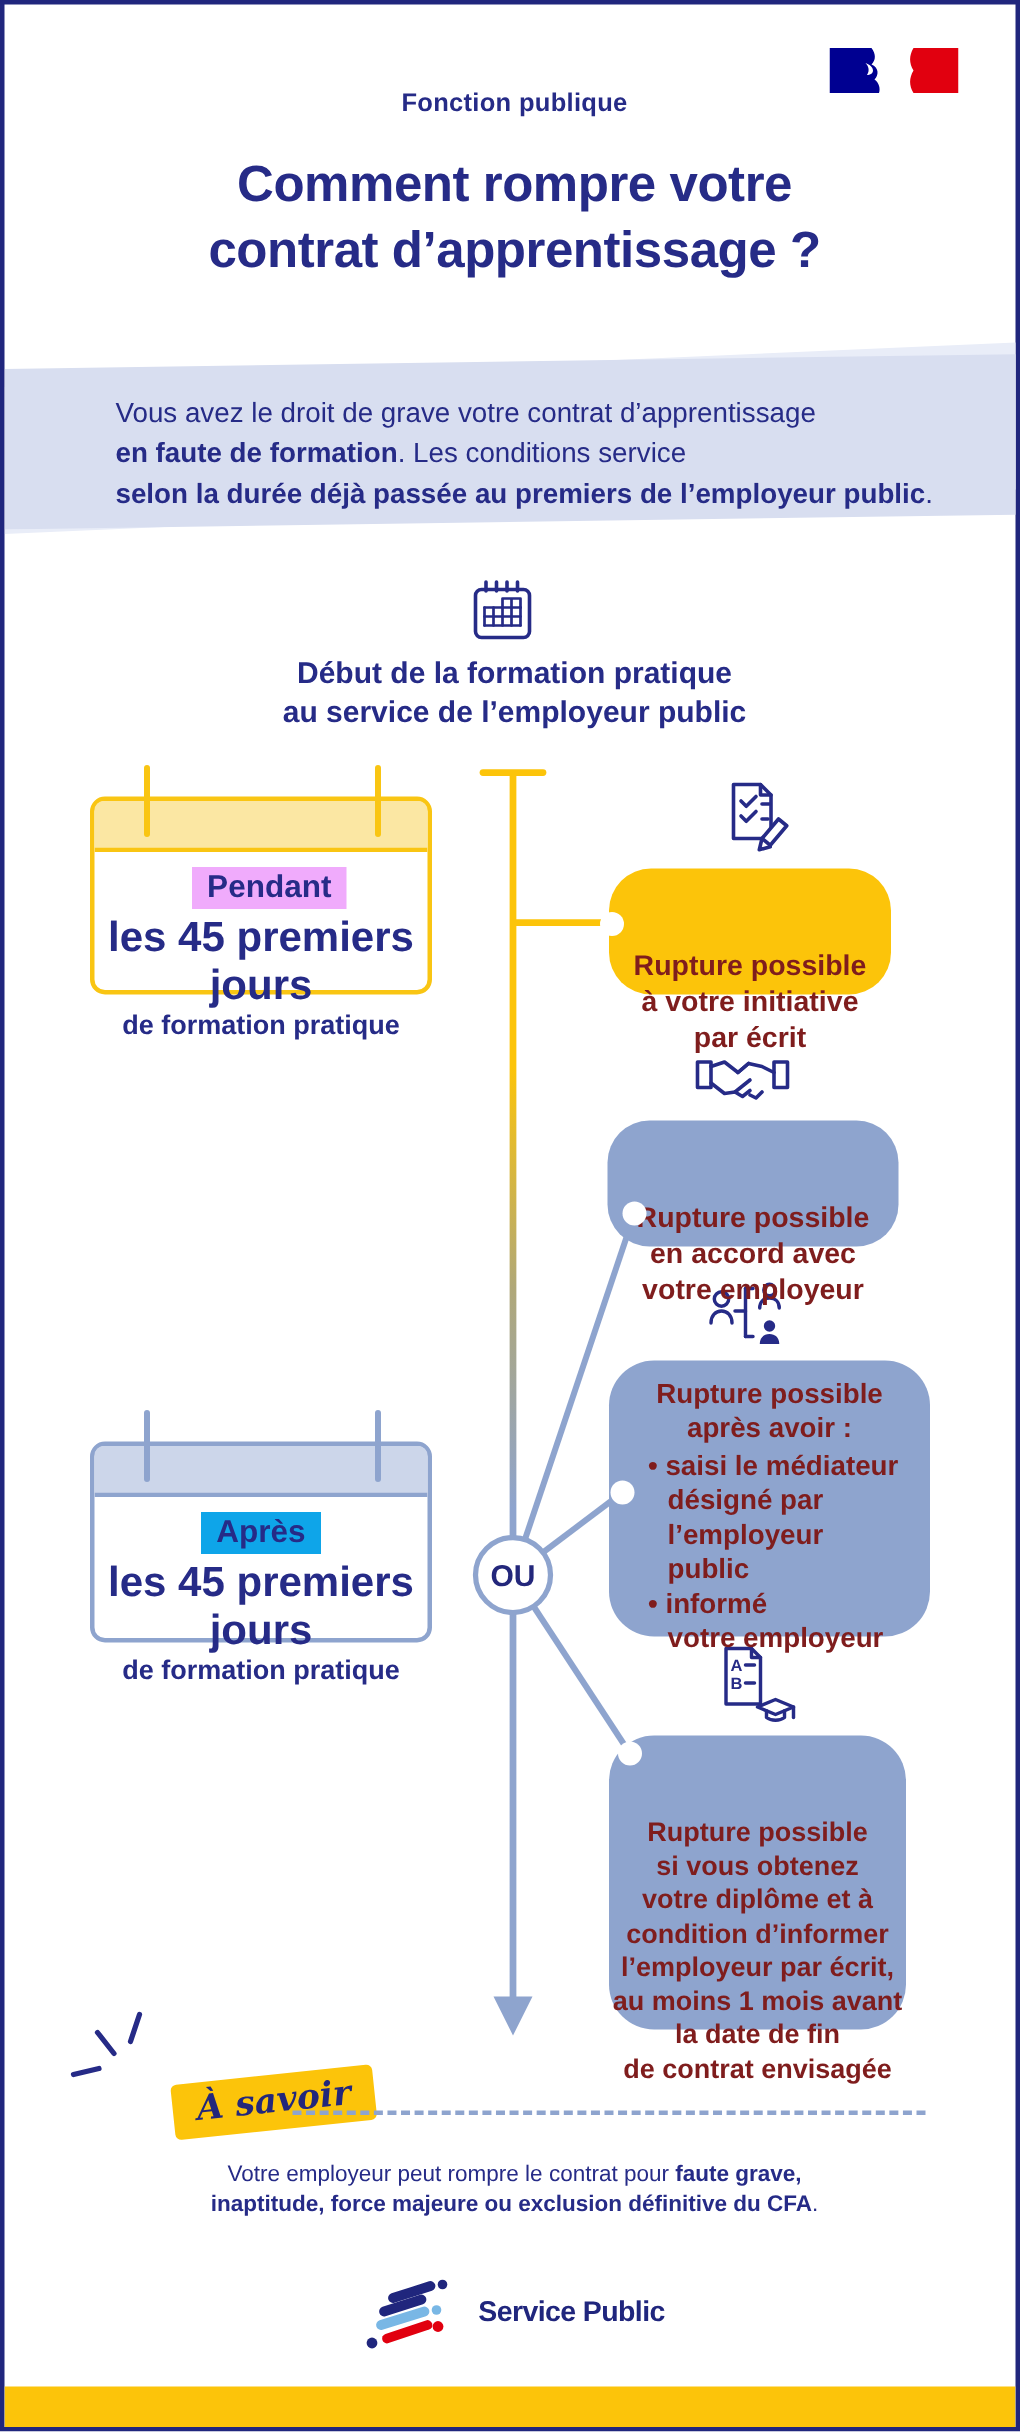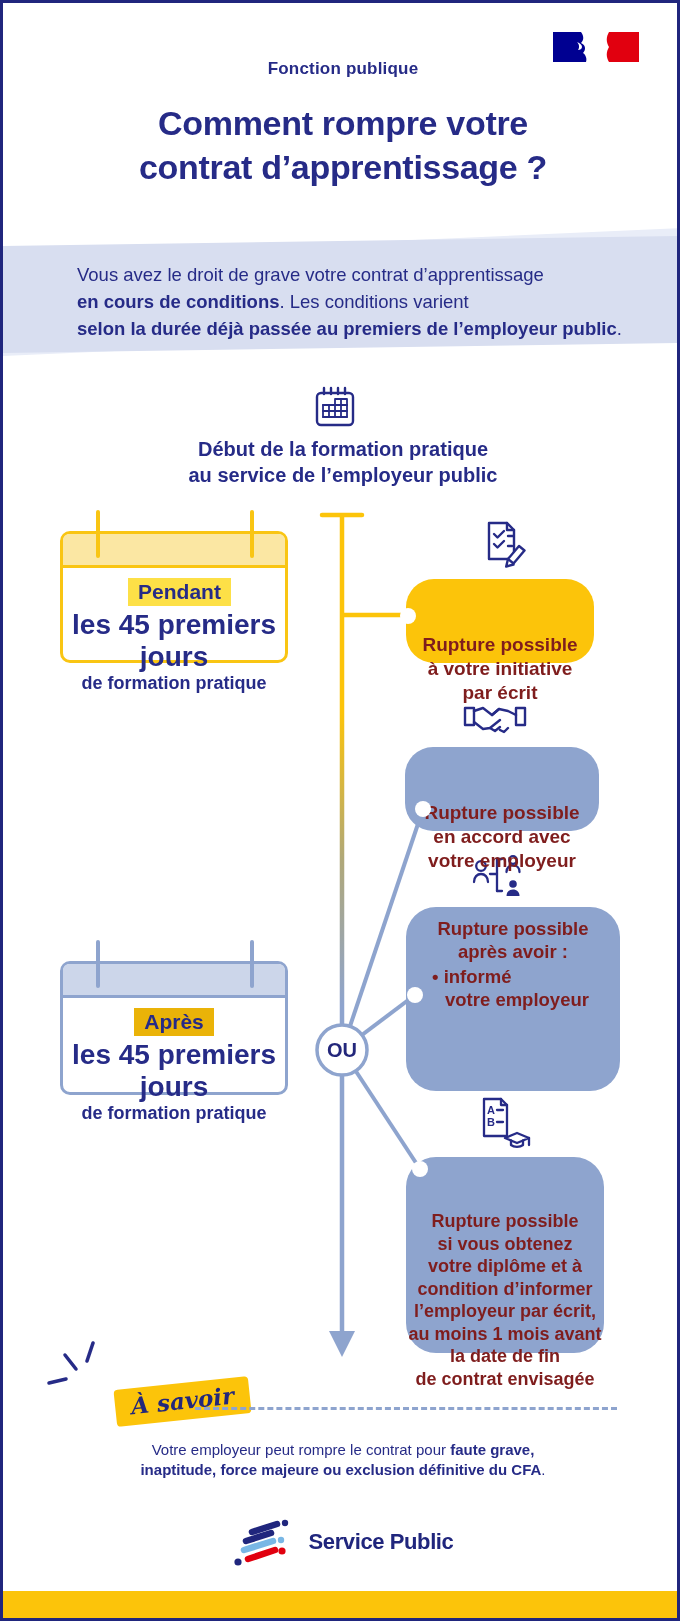--- a/index.html
+++ b/index.html
@@ -43,22 +43,22 @@
   .card-after  { top:958px; left:57px; height:134px; border:3px solid #8ea4ce; }
   .card-band { height:34px; border-radius:6px 6px 0 0; }
   .card-during .card-band { background:#fbe7a3; border-bottom:3px solid #f9c513; }
   .card-after  .card-band { background:#ccd6ea; border-bottom:3px solid #8ea4ce; }
   .ring { position:absolute; width:4px; height:48px; top:-24px; border-radius:2px; }
   .card-during .ring { background:#f9c513; }
   .card-after  .ring { background:#8ea4ce; }
   .ring.r1 { left:33px; } .ring.r2 { left:187px; }
   .card-body { text-align:center; padding-top:10px; }
   .hl { display:inline-block; padding:2px 10px; font-size:21px; font-weight:bold; }
-  .card-during .hl { background:#fde047;margin-left:11px; }
-  .card-after  .hl { background:#eab308; }
+  .card-during .hl { background:#f0abfc;margin-left:11px; }
+  .card-after  .hl { background:#0ea5e9; }
   .card-l2 { font-size:28px; font-weight:bold; margin-top:3px; }
   .card-l3 { font-size:18px; font-weight:bold; }
 
   
   .bubble { position:absolute; border-radius:28px; text-align:center;
     font-size:19px; font-weight:bold; line-height:24px; color:#7f1d1d; }
   .bubble-yellow { background:#fcc40a; }
   .bubble-blue   { background:#8ea4ce; }
   .b1 { top:576px; left:403px; width:188px; height:84px; padding-top:6px; }
   .b2 { top:744px; left:402px; width:194px; height:84px; padding-top:6px; }
@@ -89,21 +89,21 @@
     font-size:23px; color:#23277b; }
   .dashes { top:1404px; left:192px; width:422px; border-top:3px dashed #8ea4ce; }
 
   .note { top:1437px; left:40px; width:600px; text-align:center;
     font-size:15px; line-height:20px; }
   .note b { font-weight:bold; }
 
   
   .footer { top:1514px; left:0; width:680px; display:flex;
     justify-content:center; align-items:center; gap:12px; }
-  .footer-text { font-size:22px; font-weight:bold; letter-spacing:-0.4px; color:#20267d; }
+  .footer-text { font-size:19px; font-weight:bold; letter-spacing:-0.4px; color:#20267d; }
   .bottom-bar { left:0; bottom:0; width:100%; height:27px; background:#fcc40a; }
 </style>
 </head>
 <body>
 
 <div id="infographic">
 
   <svg class="abs flag" viewBox="0 0 86 30">
     <rect x="0" y="0" width="37" height="30" fill="#000091"></rect>
     <path d="M37,0 h-9 c3,4 3,8 0,11 c5,2 5,7 2,10 c3,2 4,6 3,9 h4 z" fill="#ffffff"></path>
@@ -112,21 +112,21 @@
     <path d="M49,0 h7 c-3,5 -3,10 0,15 c-3,5 -3,10 0,15 h-7 z" fill="#ffffff"></path>
   </svg>
   <div class="abs brand">Fonction publique</div>
   <div class="abs title pre">Comment rompre votre
 contrat d’apprentissage ?</div>
 
   <div class="abs banner-wrap">
     <div class="banner-light"></div>
     <div class="banner-main"></div>
     <div class="banner-text pre"><span>Vous avez le droit de grave votre contrat d’apprentissage
-</span><b>en cours de conditions</b><span>. Les conditions varient
+</span><b>en faute de formation</b><span>. Les conditions service
 </span><b>selon la durée déjà passée au premiers de l’employeur public</b><span>.</span></div>
   </div>
 
   <svg class="abs cal-start-icon" viewBox="0 0 46 46" fill="none" stroke="#262b87" stroke-width="2.4" stroke-linecap="round">
     <rect x="5" y="9" width="36" height="32" rx="4"></rect>
     <path d="M12,4 v6 M19,4 v6 M26,4 v6 M33,4 v6"></path>
     <g stroke-width="1.8">
       <path d="M11,21 h24 M11,27 h24 M11,33 h24"></path>
       <path d="M11,21 v12 M17,21 v12 M23,21 v12 M29,21 v12 M35,21 v12"></path>
       <path d="M23,15 h12 M23,15 v6 M29,15 v6 M35,15 v6"></path>
@@ -235,20 +235,23 @@
     <span>Rupture possible
 en accord avec
 votre employeur</span>
   </div>
 
   <div class="bubble bubble-blue b3">
     <span class="dot"></span>
     <div class="pre">Rupture possible
 après avoir :</div>
     <div class="bullets">
+      <div class="bullet-item">saisi le médiateur
+désigné par
+l’employeur public</div>
       <div class="bullet-item">informé
 votre employeur</div>
     </div>
   </div>
 
   <div class="bubble bubble-blue b4 pre">
     <span class="dot"></span>
     <span>Rupture possible
 si vous obtenez
 votre diplôme et à

